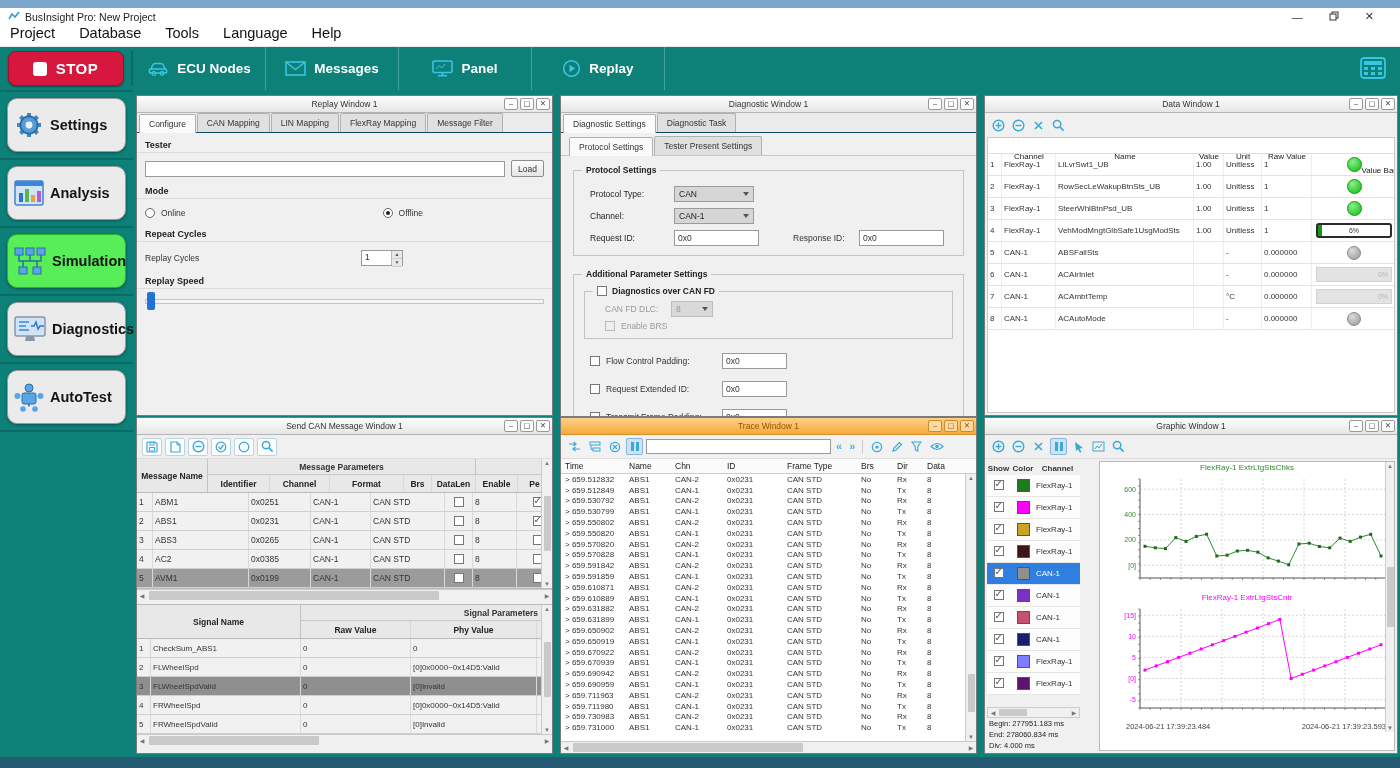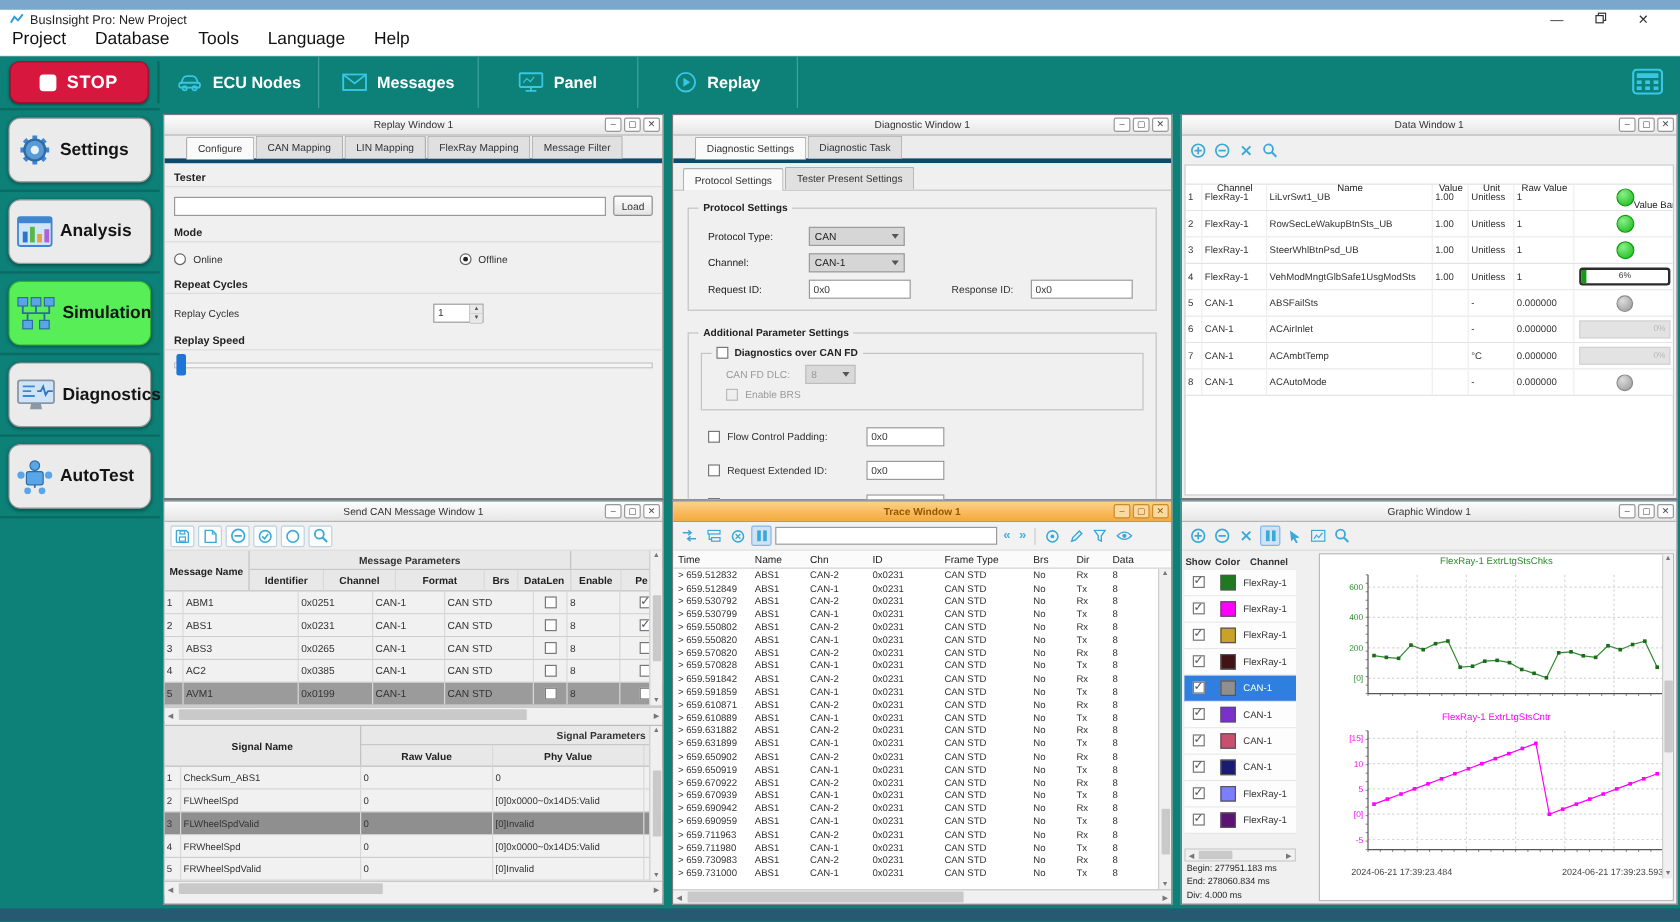--- a/index.html
+++ b/index.html
@@ -23,23 +23,23 @@
 .side-btn{margin:6px 7px;height:54px;border-radius:10px;background:#ebebeb;border:1px solid #9a9a9a;display:flex;align-items:center;gap:5px;padding:0 5px;box-shadow:0 1px 3px rgba(0,0,0,.35)}
 .side-btn.active{background:#57ee57;border-color:#2fae2f}
 .side-label{font-weight:bold;font-size:14.5px;color:#141414}
 .statusbar{position:absolute;left:0;bottom:0;width:1400px;height:11px;background:#265a72}
 .win{position:absolute;background:#f0f0f0;border:1px solid #7a7a7a;display:flex;flex-direction:column;overflow:hidden}
 .win-title{height:17px;min-height:17px;background:linear-gradient(#fdfdfd,#e6e6e6);border-bottom:1px solid #b5b5b5;display:flex;align-items:center;position:relative}
 .win-title-text{flex:1;text-align:center;font-size:8.5px;color:#333}
 .win-btns{position:absolute;right:2px;top:2px;display:flex;gap:2px}
 .wbtn{width:14px;height:12px;border:1px solid #999;background:#fdfdfd;border-radius:2px;font-size:7.5px;line-height:10px;text-align:center;color:#444}
 .win.active .win-title{background:linear-gradient(#fcd18a,#f5a93c);border-color:#d8912c}
-.win.active .win-title-text{color:#925800;font-weight:bold}
+.win.active .win-title-text{color:#925800;font-weight:normal}
 .win.active .wbtn{background:#fbd9a2;border-color:#cd8a2a;color:#925800}
-.tabs{display:flex;background:#ececec;border-bottom:4px solid #0c4a6e;padding-left:18px}
+.tabs{display:flex;background:#ececec;border-bottom:1px solid #0c4a6e;padding-left:2px}
 .tab{padding:4px 9px;font-size:8.5px;color:#333;border:1px solid #b0b0b0;border-bottom:none;background:#e0e0e0;margin-right:1px;border-radius:2px 2px 0 0}
 .tab.active{background:#fafafa;position:relative;top:1px}
 .sect{font-weight:bold;font-size:9px;color:#222;padding:5px 8px 2px;border-bottom:1px solid #dcdcdc;margin-bottom:3px}
 .rw{display:flex;align-items:center;padding:4px 8px;gap:6px}
 .tin{background:#fff;border:1px solid #9a9a9a;height:16px;font-size:8.5px;padding:0 3px;font-family:"Liberation Sans",sans-serif;color:#333}
 .btn{background:linear-gradient(#fefefe,#e4e4e4);border:1px solid #8d8d8d;height:17px;font-size:8.5px;padding:0 6px;border-radius:2px;display:flex;align-items:center}
 .radio{width:10px;height:10px;border:1px solid #666;border-radius:50%;background:#fff;position:relative}
 .radio.on::after{content:"";position:absolute;left:2px;top:2px;width:4px;height:4px;border-radius:50%;background:#222}
 .cb{width:10px;height:10px;border:1px solid #777;background:#fff;position:relative;flex:none}
 .cb.on::after{content:"✓";position:absolute;left:0px;top:-3px;font-size:10px;color:#556}

